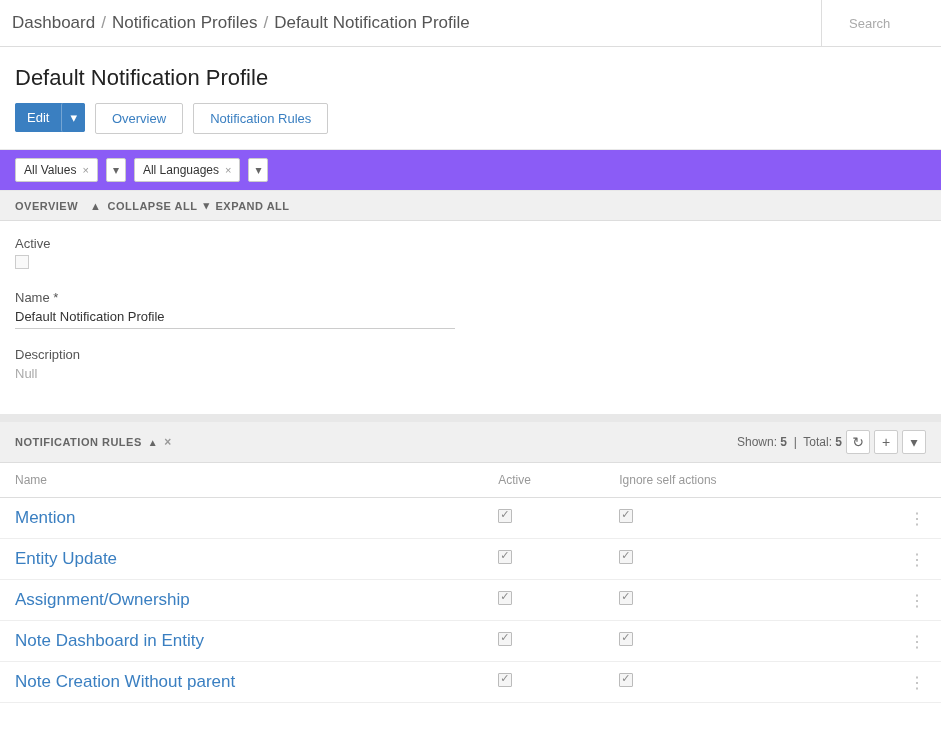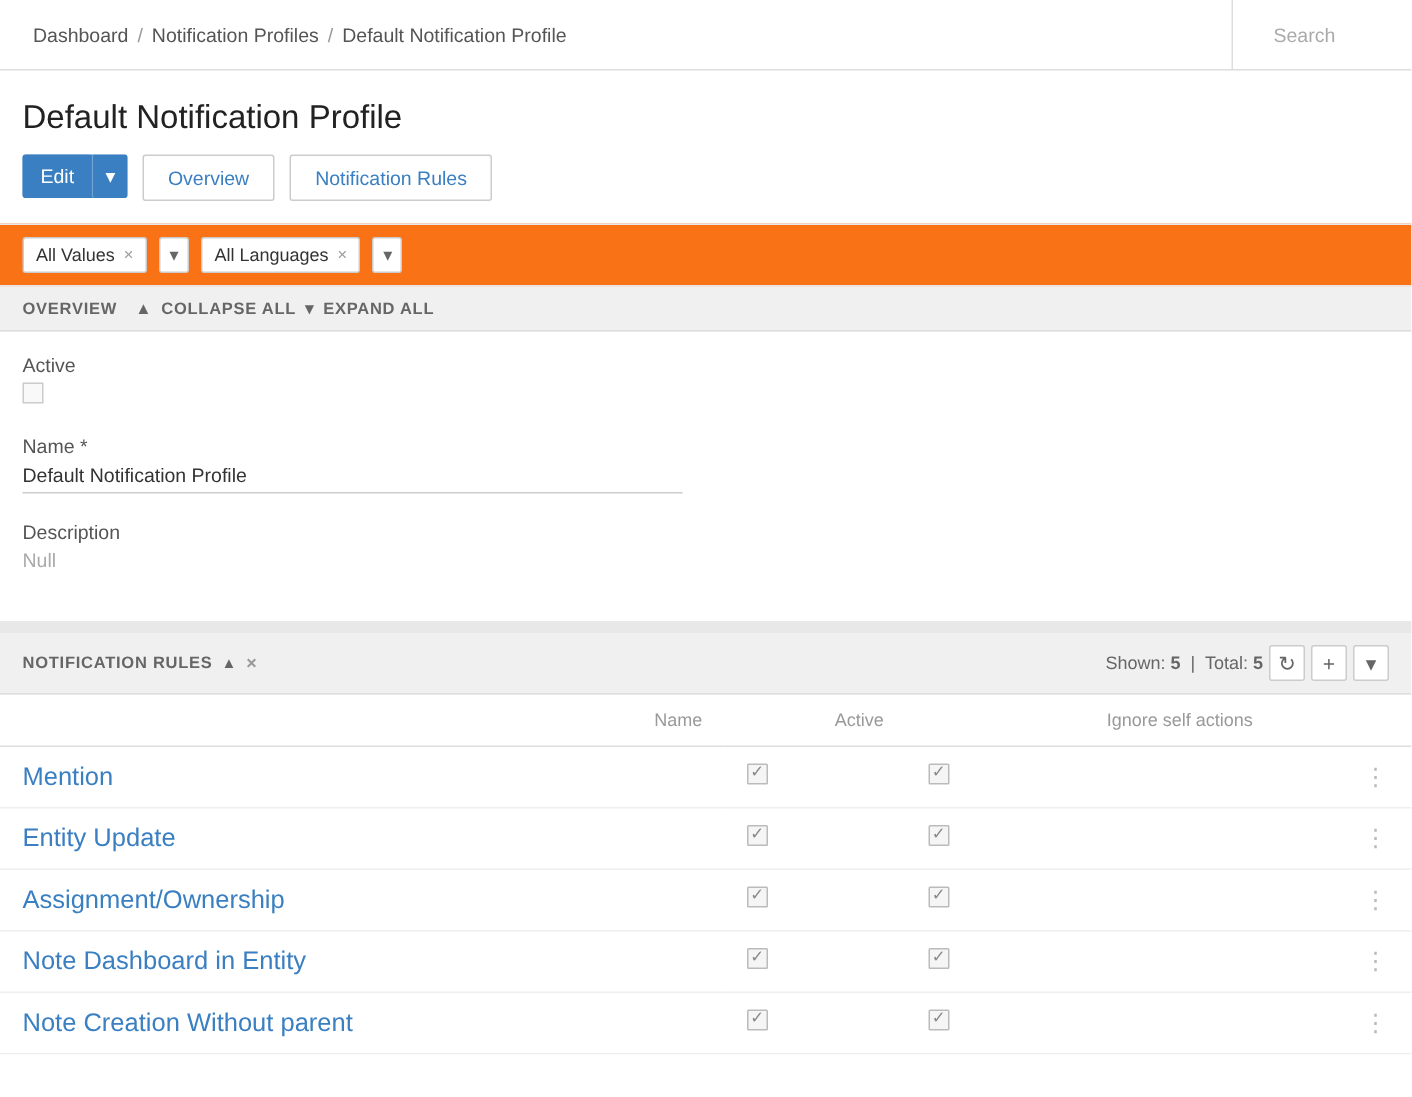--- a/index.html
+++ b/index.html
@@ -1,37 +1,37 @@
 <!DOCTYPE html>
 <html><head>
   <meta charset="utf-8">
   <style>
     * { box-sizing: border-box; margin: 0; padding: 0; }
     body { font-family: Arial, sans-serif; font-size: 13px; color: #333; background: #fff; width: 941px; }
 
     
     .header { display: flex; align-items: center; justify-content: space-between; border-bottom: 1px solid #ddd; padding: 0; height: 47px; }
-    .breadcrumb { display: flex; align-items: center; padding: 0 22px; gap: 6px; font-size: 13px; color: #555; }
+    .breadcrumb { display: flex; align-items: center; padding: 0 12px; gap: 6px; font-size: 17px; color: #555; }
     .breadcrumb a { color: #555; text-decoration: none; }
     .breadcrumb-sep { color: #999; }
     .search-area { width: 120px; border-left: 1px solid #ddd; height: 100%; display: flex; align-items: center; padding: 0 27px; color: #aaa; font-size: 13px; cursor: text; }
 
     
     .page-title { padding: 18px 15px 12px; font-size: 22px; font-weight: normal; color: #222; }
 
     
     .toolbar { display: flex; align-items: flex-start; gap: 10px; padding: 0 15px 15px; }
     .btn-edit { background: #3a7fc1; color: #fff; border: none; padding: 7px 12px; font-size: 13px; cursor: pointer; display: flex; align-items: center; gap: 0; border-radius: 2px; }
     .btn-edit-main { padding: 7px 12px; }
     .btn-edit-dropdown { padding: 7px 8px; border-left: 1px solid rgba(255,255,255,0.3); cursor: pointer; }
     .btn-edit-wrapper { display: flex; background: #3a7fc1; border-radius: 2px; overflow: hidden; }
     .btn-tab { background: #fff; color: #3a7fc1; border: 1px solid #ccc; padding: 7px 16px; font-size: 13px; cursor: pointer; border-radius: 2px; }
 
     
-    .filters { display: flex; align-items: center; gap: 8px; padding: 8px 15px; background: #f97316; border-top: 1px solid #e8e8e8; border-bottom: 1px solid #e8e8e8; }
+    .filters { display: flex; align-items: center; gap: 8px; padding: 8px 15px; background: #8b5cf6; border-top: 1px solid #e8e8e8; border-bottom: 1px solid #e8e8e8; }
     .filter-tag { display: flex; align-items: center; gap: 4px; background: #fff; border: 1px solid #ccc; padding: 4px 8px; border-radius: 2px; font-size: 12px; color: #333; }
     .filter-tag .remove { color: #999; cursor: pointer; font-size: 11px; margin-left: 2px; }
     .filter-dropdown { background: #fff; border: 1px solid #ccc; padding: 4px 6px; border-radius: 2px; cursor: pointer; color: #666; font-size: 12px; }
 
     
     .section-header { background: #f0f0f0; padding: 8px 15px; display: flex; align-items: center; gap: 8px; font-size: 11px; font-weight: bold; color: #666; text-transform: uppercase; letter-spacing: 0.5px; border-bottom: 1px solid #ddd; }
     .section-header .section-actions { display: flex; align-items: center; gap: 6px; margin-left: 4px; }
     .section-header .section-actions span { cursor: pointer; color: #666; font-size: 11px; }
     .collapse-icon { font-size: 10px; }
 
@@ -47,21 +47,21 @@
     
     .notif-header { background: #f0f0f0; padding: 8px 15px; display: flex; align-items: center; justify-content: space-between; border-bottom: 1px solid #ddd; border-top: 8px solid #e8e8e8; }
     .notif-header-left { display: flex; align-items: center; gap: 6px; font-size: 11px; font-weight: bold; color: #666; text-transform: uppercase; letter-spacing: 0.5px; }
     .notif-header-right { display: flex; align-items: center; gap: 4px; font-size: 12px; color: #666; }
     .notif-header-right .icon-btn { cursor: pointer; color: #666; font-size: 14px; width: 24px; height: 24px; display: flex; align-items: center; justify-content: center; border: 1px solid #ccc; background: #fff; border-radius: 2px; }
 
     
     .table-wrapper { }
     table { width: 100%; border-collapse: collapse; }
     thead tr { border-bottom: 1px solid #ddd; }
-    thead th { padding: 10px 15px; text-align: right; font-weight: normal; color: #999; font-size: 12px; margin-top: 32px; }
+    thead th { padding: 10px 15px; text-align: left; font-weight: normal; color: #999; font-size: 12px; margin-top: 32px; }
     tbody tr { border-bottom: 1px solid #eee; }
     tbody td { padding: 10px 15px; font-size: 17px; }
     tbody td.name-cell a { color: #3a7fc1; text-decoration: none; }
     .checkbox-cell { text-align: left; }
     .cb-display { width: 14px; height: 14px; border: 1px solid #bbb; background: #f5f5f5; display: inline-block; position: relative; border-radius: 1px; }
     .cb-display.checked::after { content: '✓'; position: absolute; top: -2px; left: 1px; font-size: 11px; color: #888; }
     .row-actions { text-align: right; color: #bbb; cursor: pointer; font-size: 16px; letter-spacing: 1px; }
 
     .close-icon { cursor: pointer; color: #999; font-size: 12px; }
   </style>

